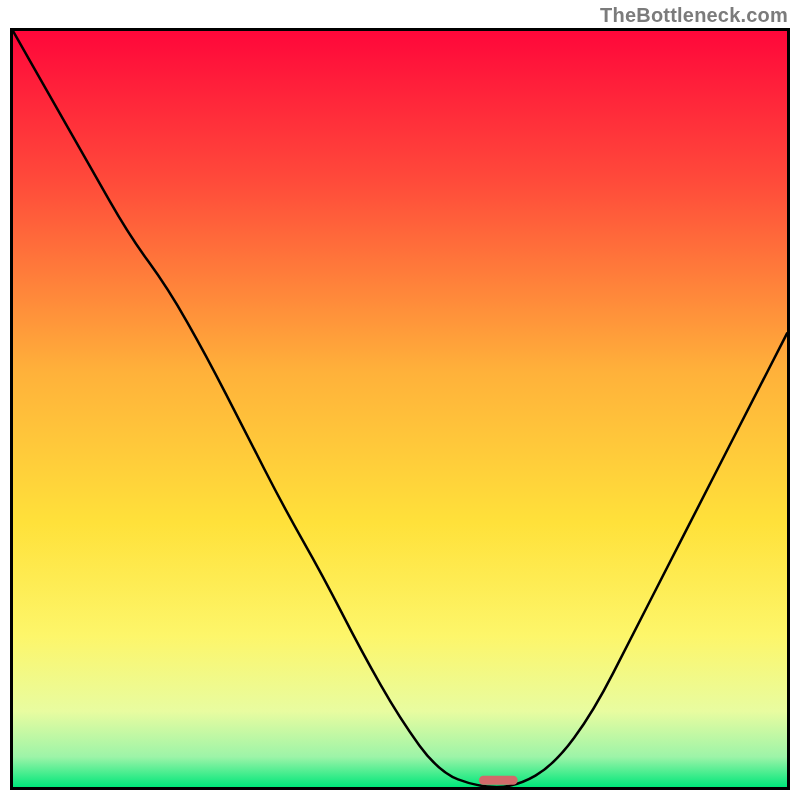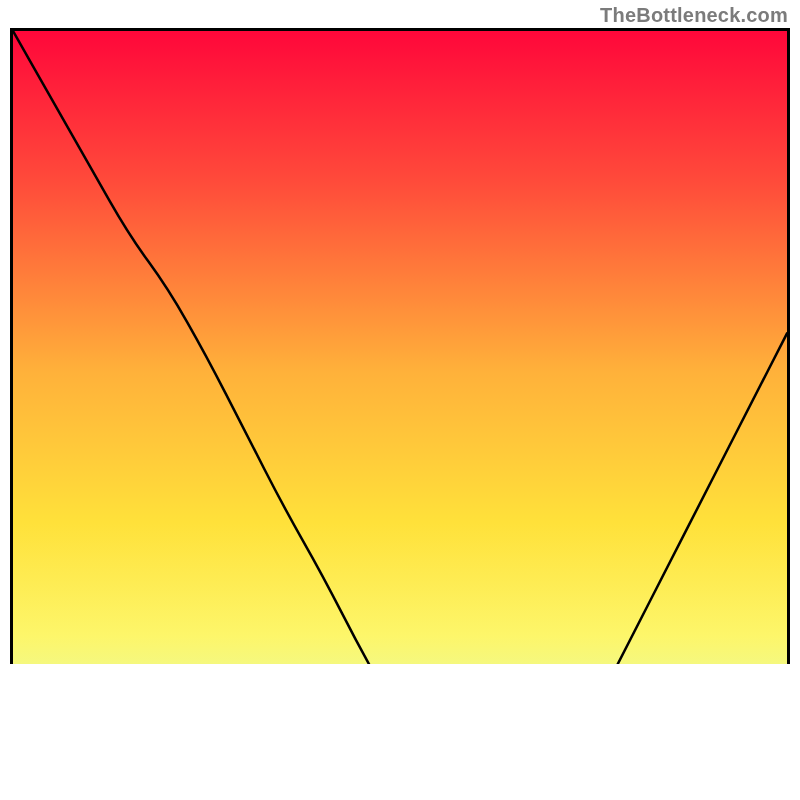--- a/index.html
+++ b/index.html
@@ -3,21 +3,21 @@
 <meta charset="utf-8">
 <style>
   body {
     margin: 0;
     padding: 0;
     background: #ffffff;
     font-family: Arial, Helvetica, sans-serif;
   }
   .wrap {
     width: 800px;
-    height: 664px;
+    height: 800px;
     position: relative;
   }
   .attribution {
     position: absolute;
     top: 4px;
     right: 12px;
     font-size: 20px;
     font-weight: bold;
     color: #7b7b7b;
     letter-spacing: 0.2px;

